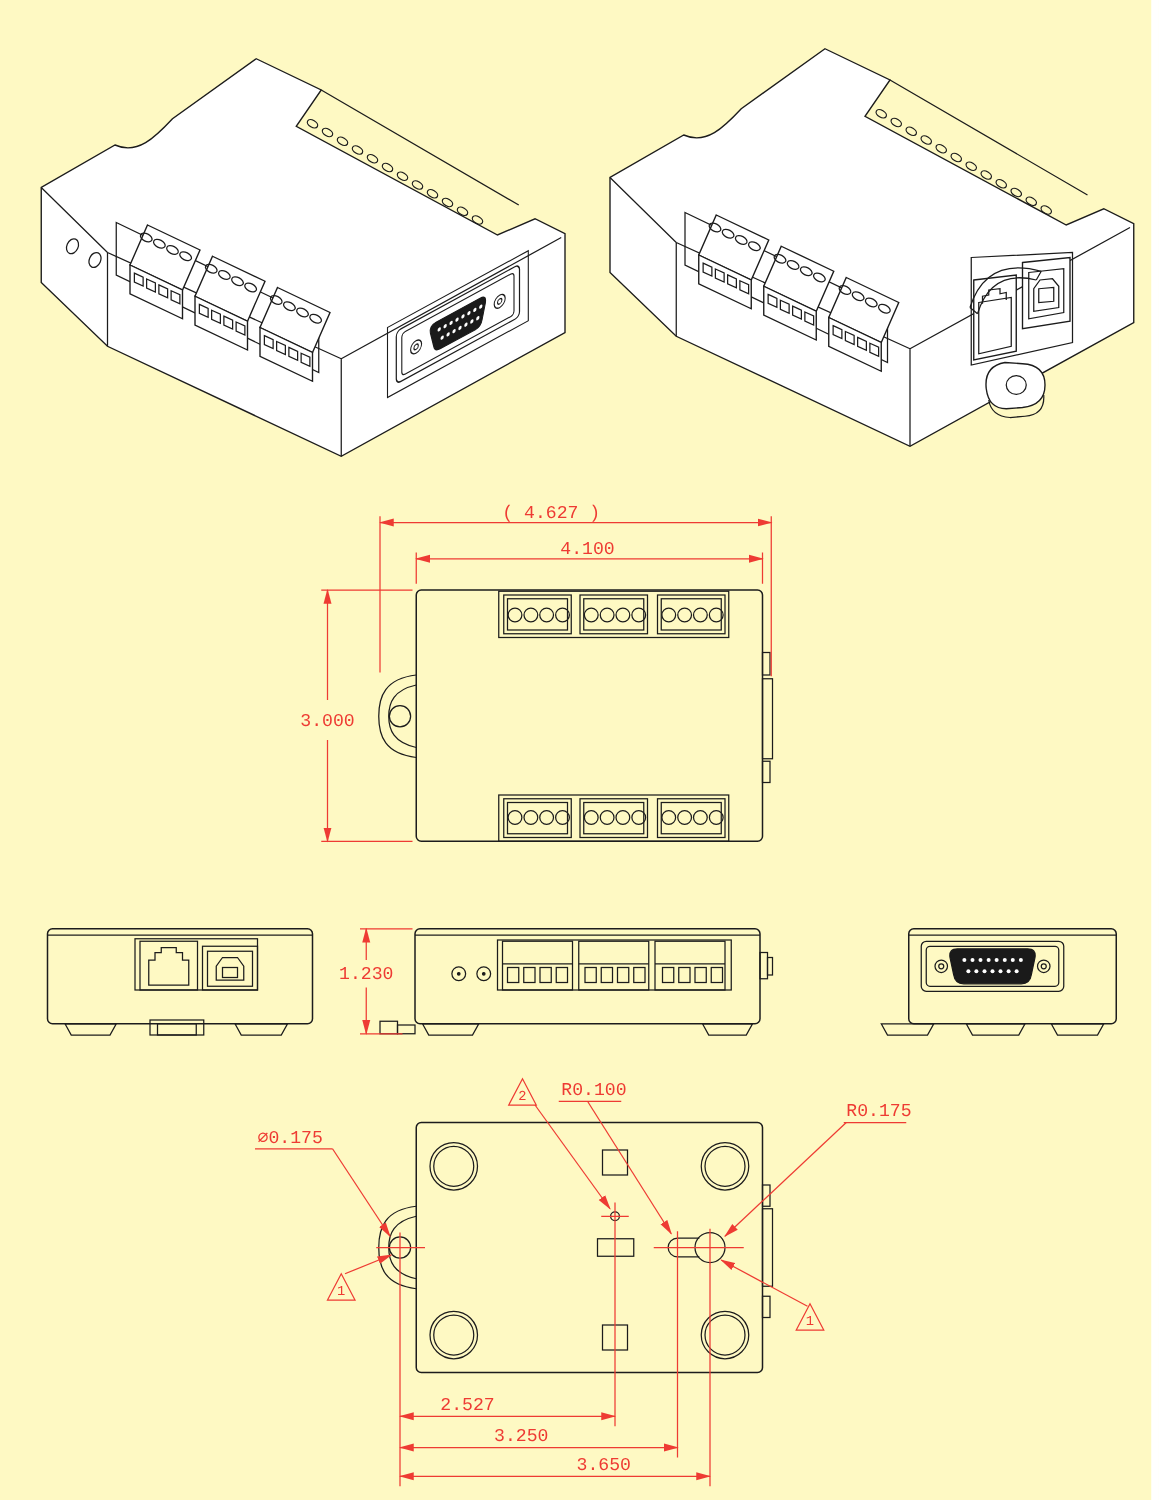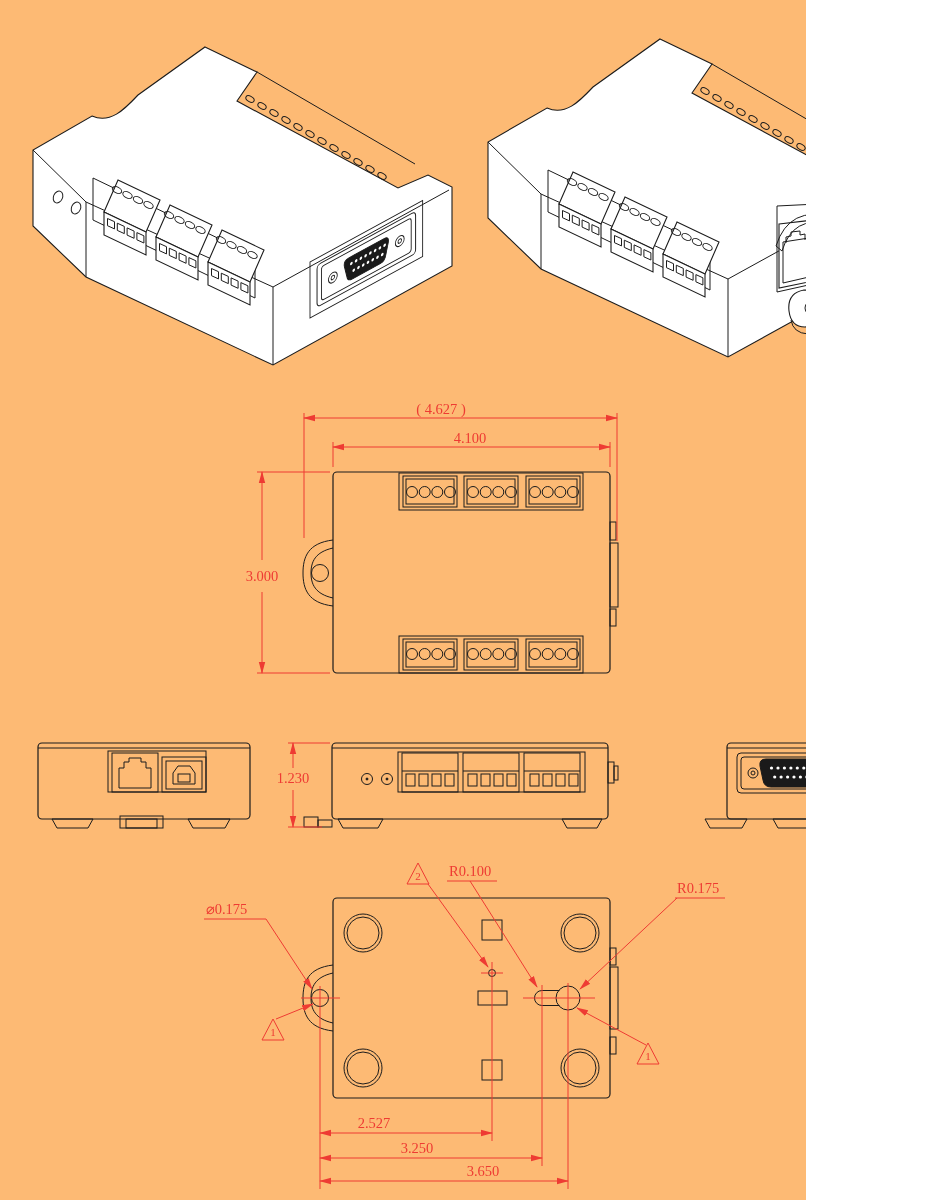--- a/index.html
+++ b/index.html
@@ -1,17 +1,17 @@
 <!DOCTYPE html>
 <html><head>
 <meta charset="utf-8">
 <style>
   html,body { margin:0; padding:0; background:#ffffff; }
-  .sheet { position:relative; width:806px; height:1200px; background:#fdba74; overflow:hidden;
-           font-family:Liberation Serif, serif; }
+  .sheet { position:relative; width:921px; height:1200px; background:#fef9c3; overflow:hidden;
+           font-family:Liberation Mono, monospace; }
   svg { position:absolute; left:0; top:0; }
   .ln   { stroke:#1c1c1c; stroke-width:1; fill:none; }
   .lnf  { stroke:#1c1c1c; stroke-width:1.1; fill:#ffffff; }
   .lnw  { stroke:#1c1c1c; stroke-width:1.2; fill:none; }
   .dark { fill:#1a1a1a; stroke:#1a1a1a; }
   .red  { stroke:#ee3b33; stroke-width:1; fill:none; }
   .dimtxt { font-size:14.5px; fill:#ee3b33; stroke:none; }
   .flagtxt { font-size:11px; fill:#ee3b33; stroke:none; }
 </style>
 </head>

